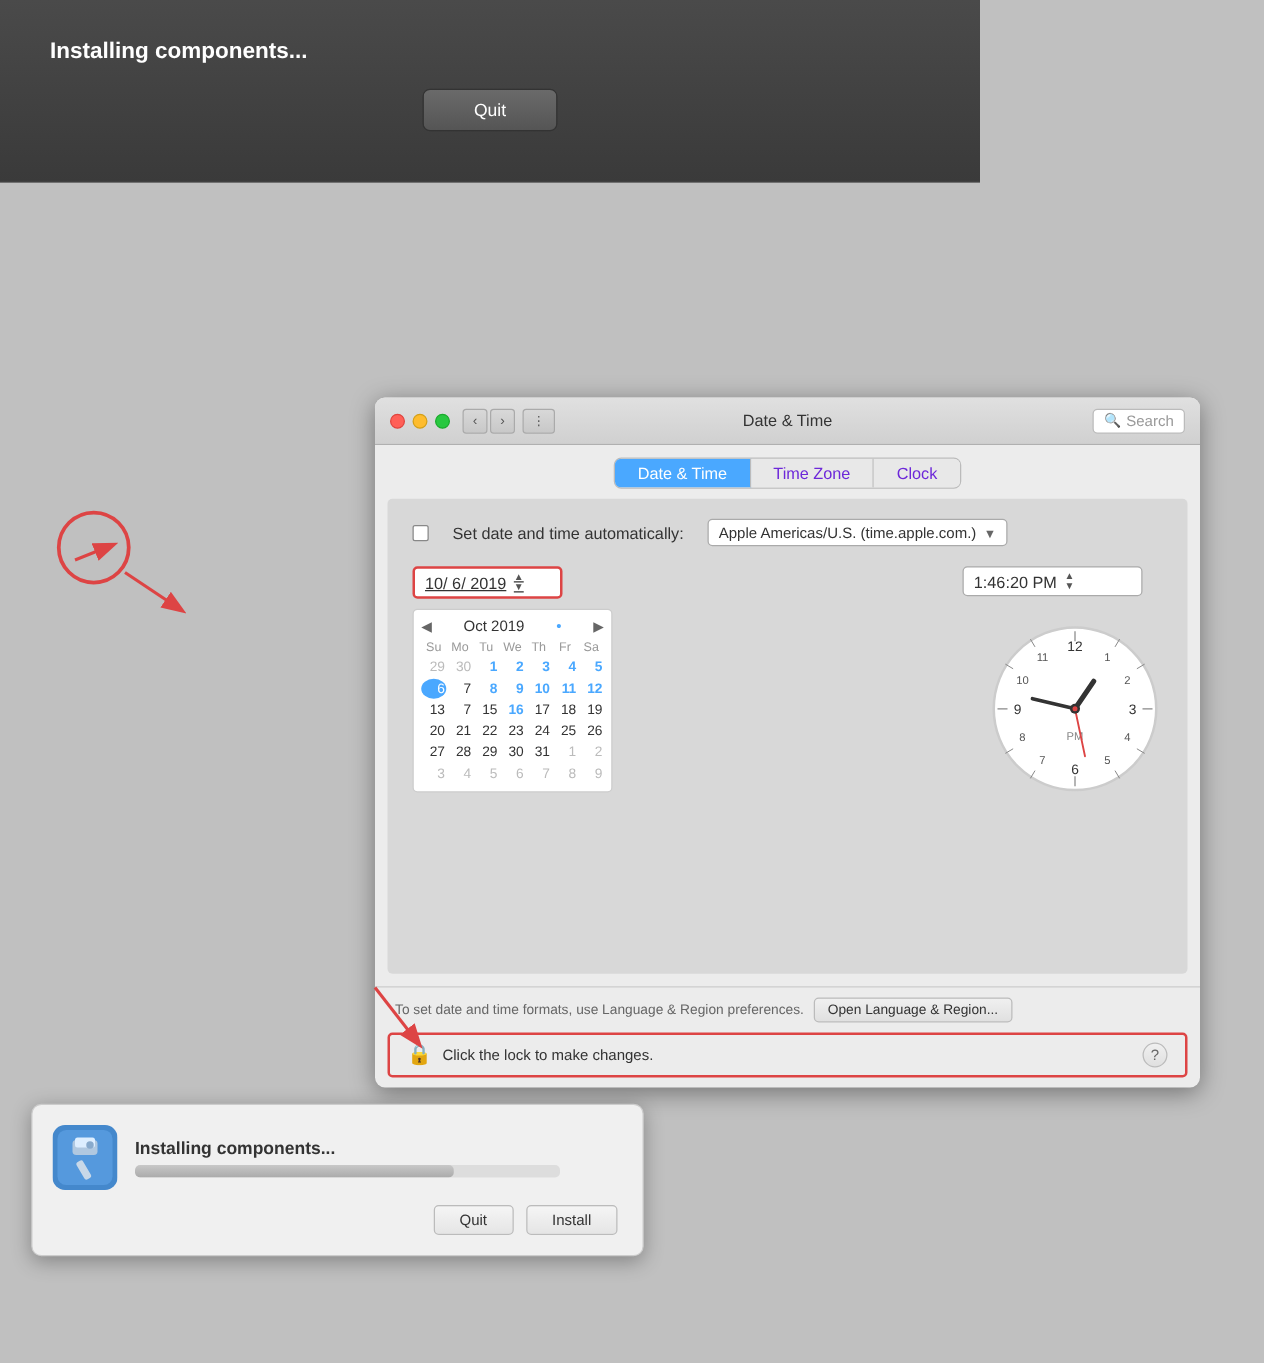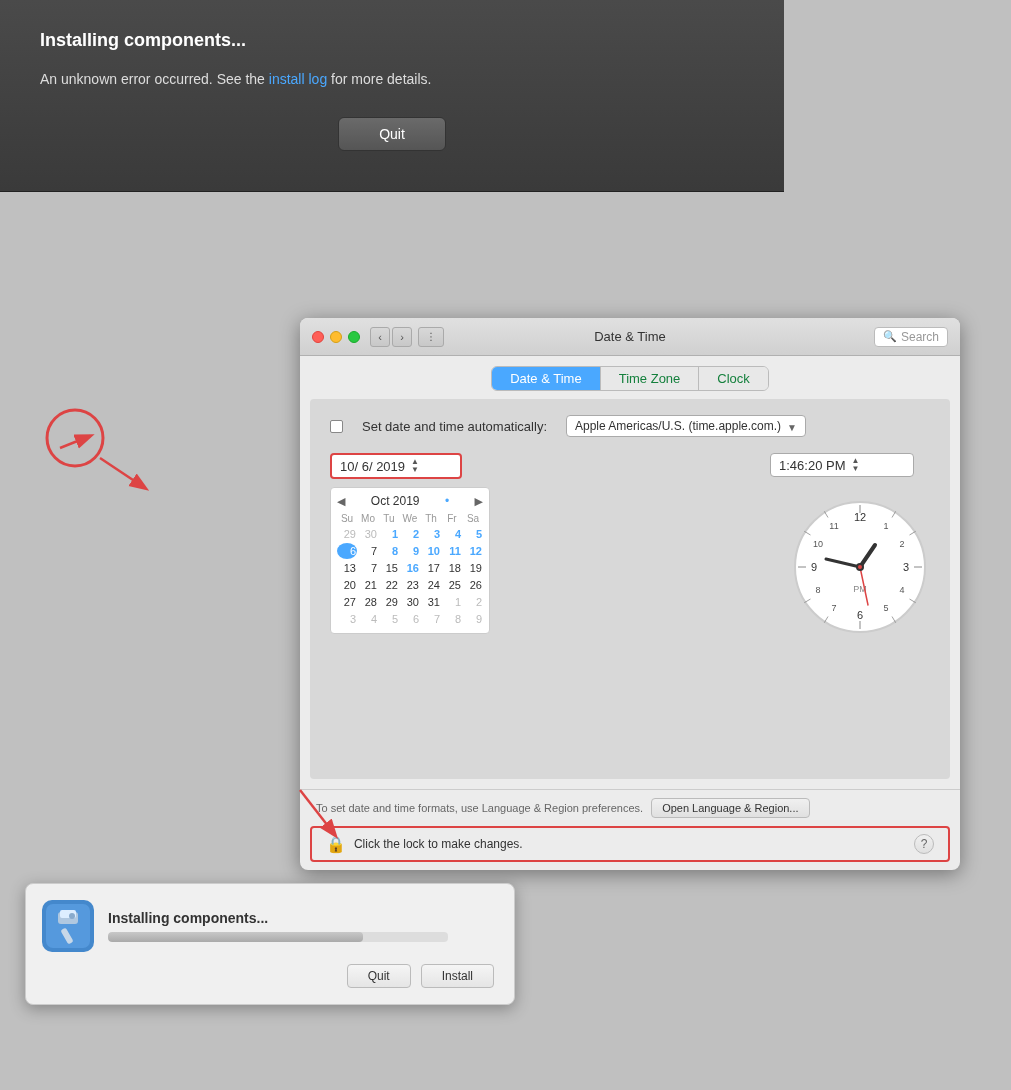--- a/index.html
+++ b/index.html
@@ -150,21 +150,21 @@
       border: 1px solid #bbb;
       border-radius: 6px;
       overflow: hidden;
     }
     .tab-item {
       padding: 4px 18px;
       font-size: 13px;
       background: #e8e8e8;
       border-right: 1px solid #bbb;
       cursor: pointer;
-      color: #15803d;
+      color: #6d28d9;
     }
     .tab-item:last-child { border-right: none; }
     .tab-item.active {
       background: #4aa8ff;
       color: #fff;
     }
 
     
     .content-area {
       background: #d8d8d8;
@@ -216,21 +216,22 @@
     .date-input-box {
       border: 2px solid #d44;
       border-radius: 4px;
       background: #fff;
       padding: 3px 8px;
       font-size: 13px;
       color: #333;
       display: flex;
       align-items: center;
       gap: 2px;
-      width: 132px;
+      width: 120px;
+      text-decoration: underline;
     }
     .spin-btn-group {
       display: flex;
       flex-direction: column;
       margin-left: 4px;
     }
     .spin-up, .spin-down {
       font-size: 8px;
       line-height: 1;
       color: #555;
@@ -407,23 +408,20 @@
       font-size: 12px;
       cursor: pointer;
       color: #333;
     }
   </style>
 </head>
 <body>
 
 <div class="installer-dialog">
   <h2>Installing components...</h2>
-  <p>
-    <span>An unknown error occurred. See the </span><a href="#">install log</a><span> for more details.</span>
-  </p>
   <div class="dialog-buttons">
     <button class="btn-quit">Quit</button>
   </div>
 </div>
 
 <div class="sys-prefs">
 
   <div class="sys-prefs-titlebar">
     <div class="traffic-lights">
       <div class="tl-red"></div>

